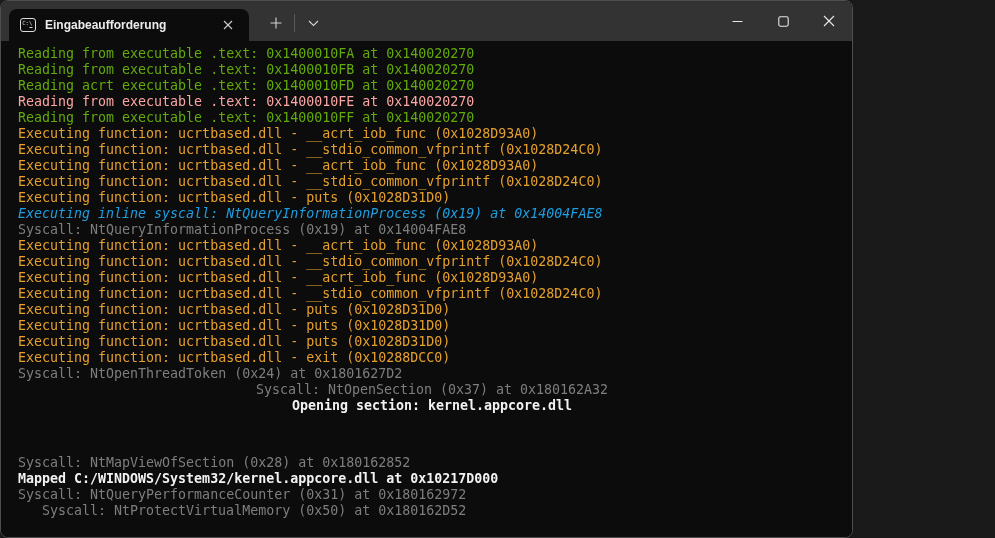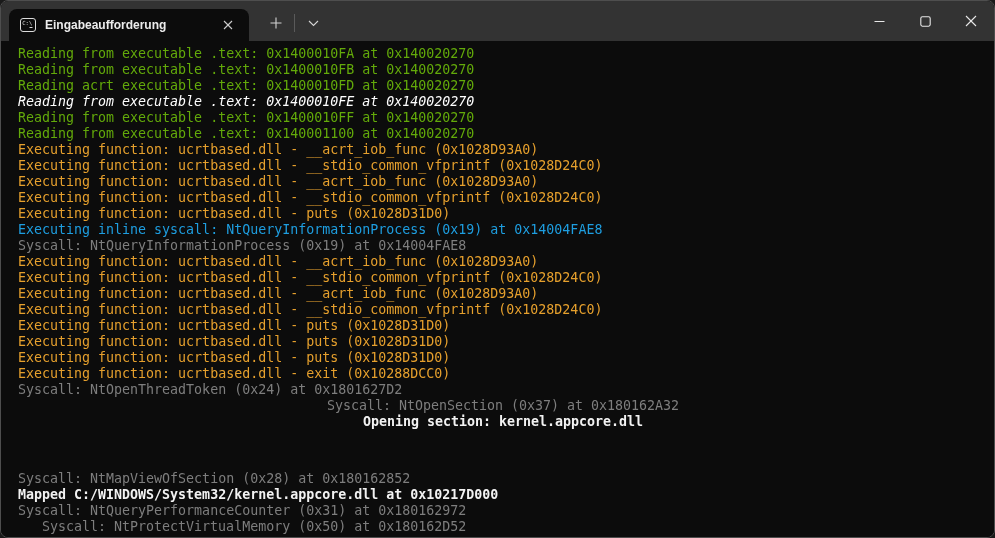--- a/index.html
+++ b/index.html
@@ -2,21 +2,21 @@
 <html><head>
 <meta charset="utf-8">
 <style>
   * { margin: 0; padding: 0; box-sizing: border-box; }
   html, body { background: #1a1a1a; }
   body {
     font-family: "DejaVu Sans Mono", "Liberation Mono", monospace;
     width: 995px; height: 538px; overflow: hidden;
   }
   .window {
-    width: 995px; height: 538px;
+    width: 853px; height: 538px;
     background: #0c0c0c;
     border: 1px solid #4e4e4e;
     border-radius: 8px;
     overflow: hidden;
     display: flex;
     flex-direction: column;
   }
   
   .titlebar {
     height: 40px;
@@ -147,29 +147,28 @@
         </svg>
       </span>
     </button>
 
   </div>
 
   <div class="terminal">
       <div class="line" style="color: rgb(99, 170, 10);">Reading from executable .text: 0x1400010FA at 0x140020270</div>
       <div class="line" style="color: rgb(99, 170, 10);">Reading from executable .text: 0x1400010FB at 0x140020270</div>
       <div class="line" style="color: rgb(99, 170, 10);">Reading acrt executable .text: 0x1400010FD at 0x140020270</div>
-      <div class="line" style="color: #ffffff; font-style: italic;">Reading from executable .text: 0x1400010FE at 0x140020270</div>
+      <div class="line" style="color: #fca5a5;">Reading from executable .text: 0x1400010FE at 0x140020270</div>
       <div class="line" style="color: rgb(99, 170, 10);">Reading from executable .text: 0x1400010FF at 0x140020270</div>
-      <div class="line" style="color: rgb(99, 170, 10);">Reading from executable .text: 0x140001100 at 0x140020270</div>
       <div class="line" style="color: rgb(230, 160, 45);">Executing function: ucrtbased.dll - __acrt_iob_func (0x1028D93A0)</div>
       <div class="line" style="color: rgb(230, 160, 45);">Executing function: ucrtbased.dll - __stdio_common_vfprintf (0x1028D24C0)</div>
       <div class="line" style="color: rgb(230, 160, 45);">Executing function: ucrtbased.dll - __acrt_iob_func (0x1028D93A0)</div>
       <div class="line" style="color: rgb(230, 160, 45);">Executing function: ucrtbased.dll - __stdio_common_vfprintf (0x1028D24C0)</div>
       <div class="line" style="color: rgb(230, 160, 45);">Executing function: ucrtbased.dll - puts (0x1028D31D0)</div>
-      <div class="line" style="color: rgb(30, 158, 224);">Executing inline syscall: NtQueryInformationProcess (0x19) at 0x14004FAE8</div>
+      <div class="line" style="color: rgb(30, 158, 224); font-style: italic;">Executing inline syscall: NtQueryInformationProcess (0x19) at 0x14004FAE8</div>
       <div class="line" style="color: rgb(126, 126, 126);">Syscall: NtQueryInformationProcess (0x19) at 0x14004FAE8</div>
       <div class="line" style="color: rgb(230, 160, 45);">Executing function: ucrtbased.dll - __acrt_iob_func (0x1028D93A0)</div>
       <div class="line" style="color: rgb(230, 160, 45);">Executing function: ucrtbased.dll - __stdio_common_vfprintf (0x1028D24C0)</div>
       <div class="line" style="color: rgb(230, 160, 45);">Executing function: ucrtbased.dll - __acrt_iob_func (0x1028D93A0)</div>
       <div class="line" style="color: rgb(230, 160, 45);">Executing function: ucrtbased.dll - __stdio_common_vfprintf (0x1028D24C0)</div>
       <div class="line" style="color: rgb(230, 160, 45);">Executing function: ucrtbased.dll - puts (0x1028D31D0)</div>
       <div class="line" style="color: rgb(230, 160, 45);">Executing function: ucrtbased.dll - puts (0x1028D31D0)</div>
       <div class="line" style="color: rgb(230, 160, 45);">Executing function: ucrtbased.dll - puts (0x1028D31D0)</div>
       <div class="line" style="color: rgb(230, 160, 45);">Executing function: ucrtbased.dll - exit (0x10288DCC0)</div>
       <div class="line" style="color: rgb(126, 126, 126);">Syscall: NtOpenThreadToken (0x24) at 0x1801627D2</div>

